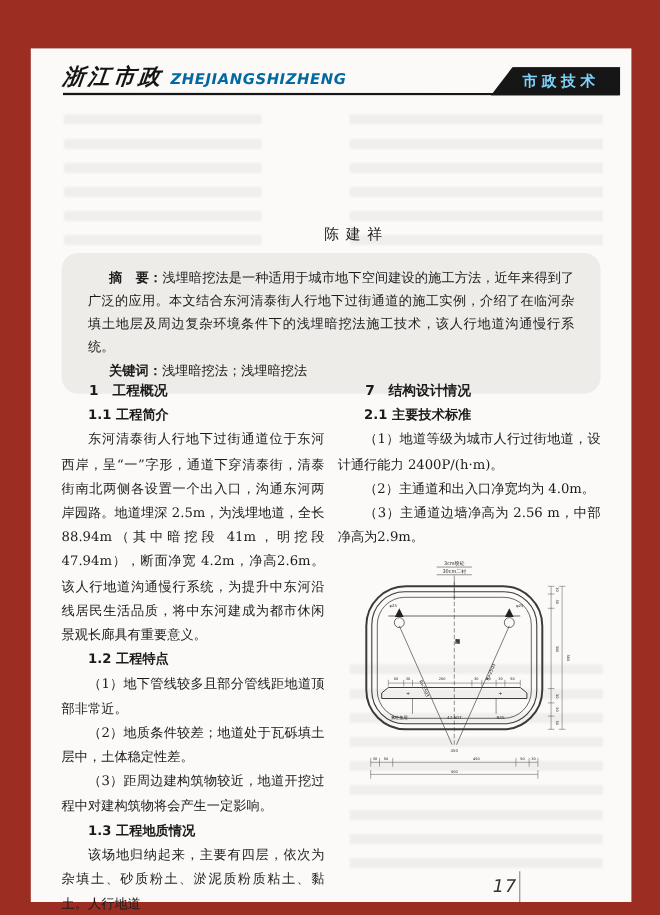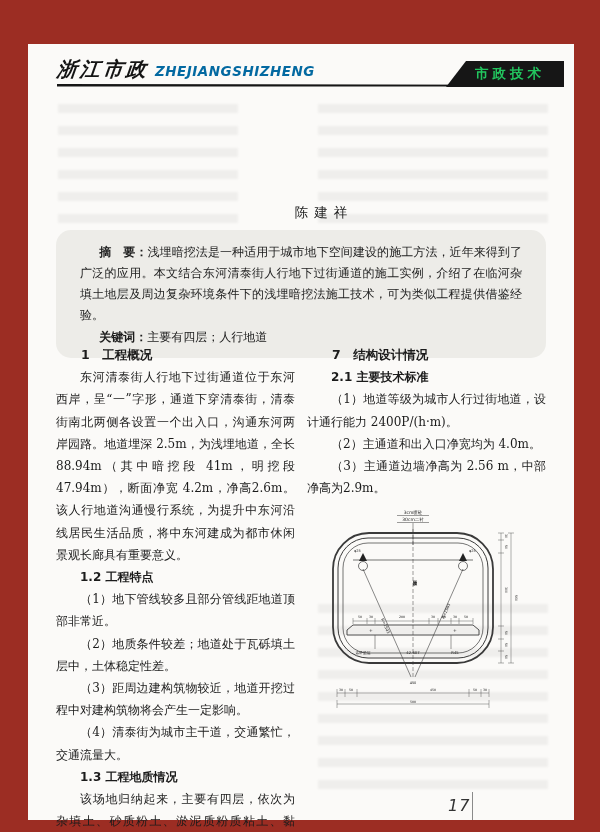--- a/index.html
+++ b/index.html
@@ -39,21 +39,21 @@
     clip-path: polygon(0 0, 100% 30%, 100% 100%, 0 100%);
   }
   .hdr-badge {
     position: absolute; right: 10px; top: 17px;
     width: 118px; height: 26px;
     background: #161616;
     clip-path: polygon(20px 0, 100% 0, 100% 100%, 0 100%);
     display: flex; align-items: center; justify-content: center;
   }
   .hdr-badge span {
-    color: #22c55e; font-family: Liberation Serif, serif;
+    color: #7dd3fc; font-family: Liberation Serif, serif;
     font-weight: 700; font-size: 13.5px; letter-spacing: 4px;
     padding-left: 10px;
   }
   
   .title {
     position: absolute; left: 0; right: 0; top: 96px;
     text-align: center;
     font-family: "DejaVu Sans", sans-serif;
     font-weight: 700; font-size: 27px; letter-spacing: 2px; color: #0e0e0e;
   }
@@ -122,33 +122,33 @@
     <span>市政技术</span>
   </div>
 
   <div class="ghost" style="left:290px;top:60px;width:230px;height:120px;"></div>
   <div class="ghost" style="left:30px;top:60px;width:180px;height:120px;"></div>
   <div class="ghost" style="left:290px;top:560px;width:230px;height:190px;"></div>
 
   <div class="author">陈建祥</div>
 
   <div class="abstract">
-    <p><span class="blabel">摘　要：</span><span>浅埋暗挖法是一种适用于城市地下空间建设的施工方法，近年来得到了广泛的应用。本文结合东河清泰街人行地下过街通道的施工实例，介绍了在临河杂填土地层及周边复杂环境条件下的浅埋暗挖法施工技术，可为类似工程提供借鉴经验。</span></p>
-    <p class="kw"><span class="blabel">关键词：</span><span>主要有四层；人行地道</span></p>
+    <p><span class="blabel">摘　要：</span><span>浅埋暗挖法是一种适用于城市地下空间建设的施工方法，近年来得到了广泛的应用。本文结合东河清泰街人行地下过街通道的施工实例，介绍了在临河杂填土地层及周边复杂环境条件下的浅埋暗挖法施工技术，该人行地道沟通慢行系统。</span></p>
+    <p class="kw"><span class="blabel">关键词：</span><span>浅埋暗挖法；浅埋暗挖法</span></p>
   </div>
 
   <div class="columns">
     <div class="col">
       <h3>1　工程概况</h3>
+      <h4>1.1 工程简介</h4>
       <p>东河清泰街人行地下过街通道位于东河西岸，呈“一”字形，通道下穿清泰街，清泰街南北两侧各设置一个出入口，沟通东河两岸园路。地道埋深 2.5m，为浅埋地道，全长 88.94m（其中暗挖段 41m，明挖段 47.94m），断面净宽 4.2m，净高2.6m。该人行地道沟通慢行系统，为提升中东河沿线居民生活品质，将中东河建成为都市休闲景观长廊具有重要意义。</p>
       <h4>1.2 工程特点</h4>
       <p>（1）地下管线较多且部分管线距地道顶部非常近。</p>
       <p>（2）地质条件较差；地道处于瓦砾填土层中，土体稳定性差。</p>
       <p>（3）距周边建构筑物较近，地道开挖过程中对建构筑物将会产生一定影响。</p>
-      <p>（4）清泰街为城市主干道，交通繁忙，交通流量大。</p>
       <h4>1.3 工程地质情况</h4>
       <p>该场地归纳起来，主要有四层，依次为杂填土、砂质粉土、淤泥质粉质粘土、黏土。人行地道</p>
     </div>
 
     <div class="col">
       <h3>7　结构设计情况</h3>
       <h4>2.1 主要技术标准</h4>
       <p>（1）地道等级为城市人行过街地道，设计通行能力 2400P/(h·m)。</p>
       <p>（2）主通道和出入口净宽均为 4.0m。</p>
       <p>（3）主通道边墙净高为 2.56 m，中部净高为2.9m。</p>

